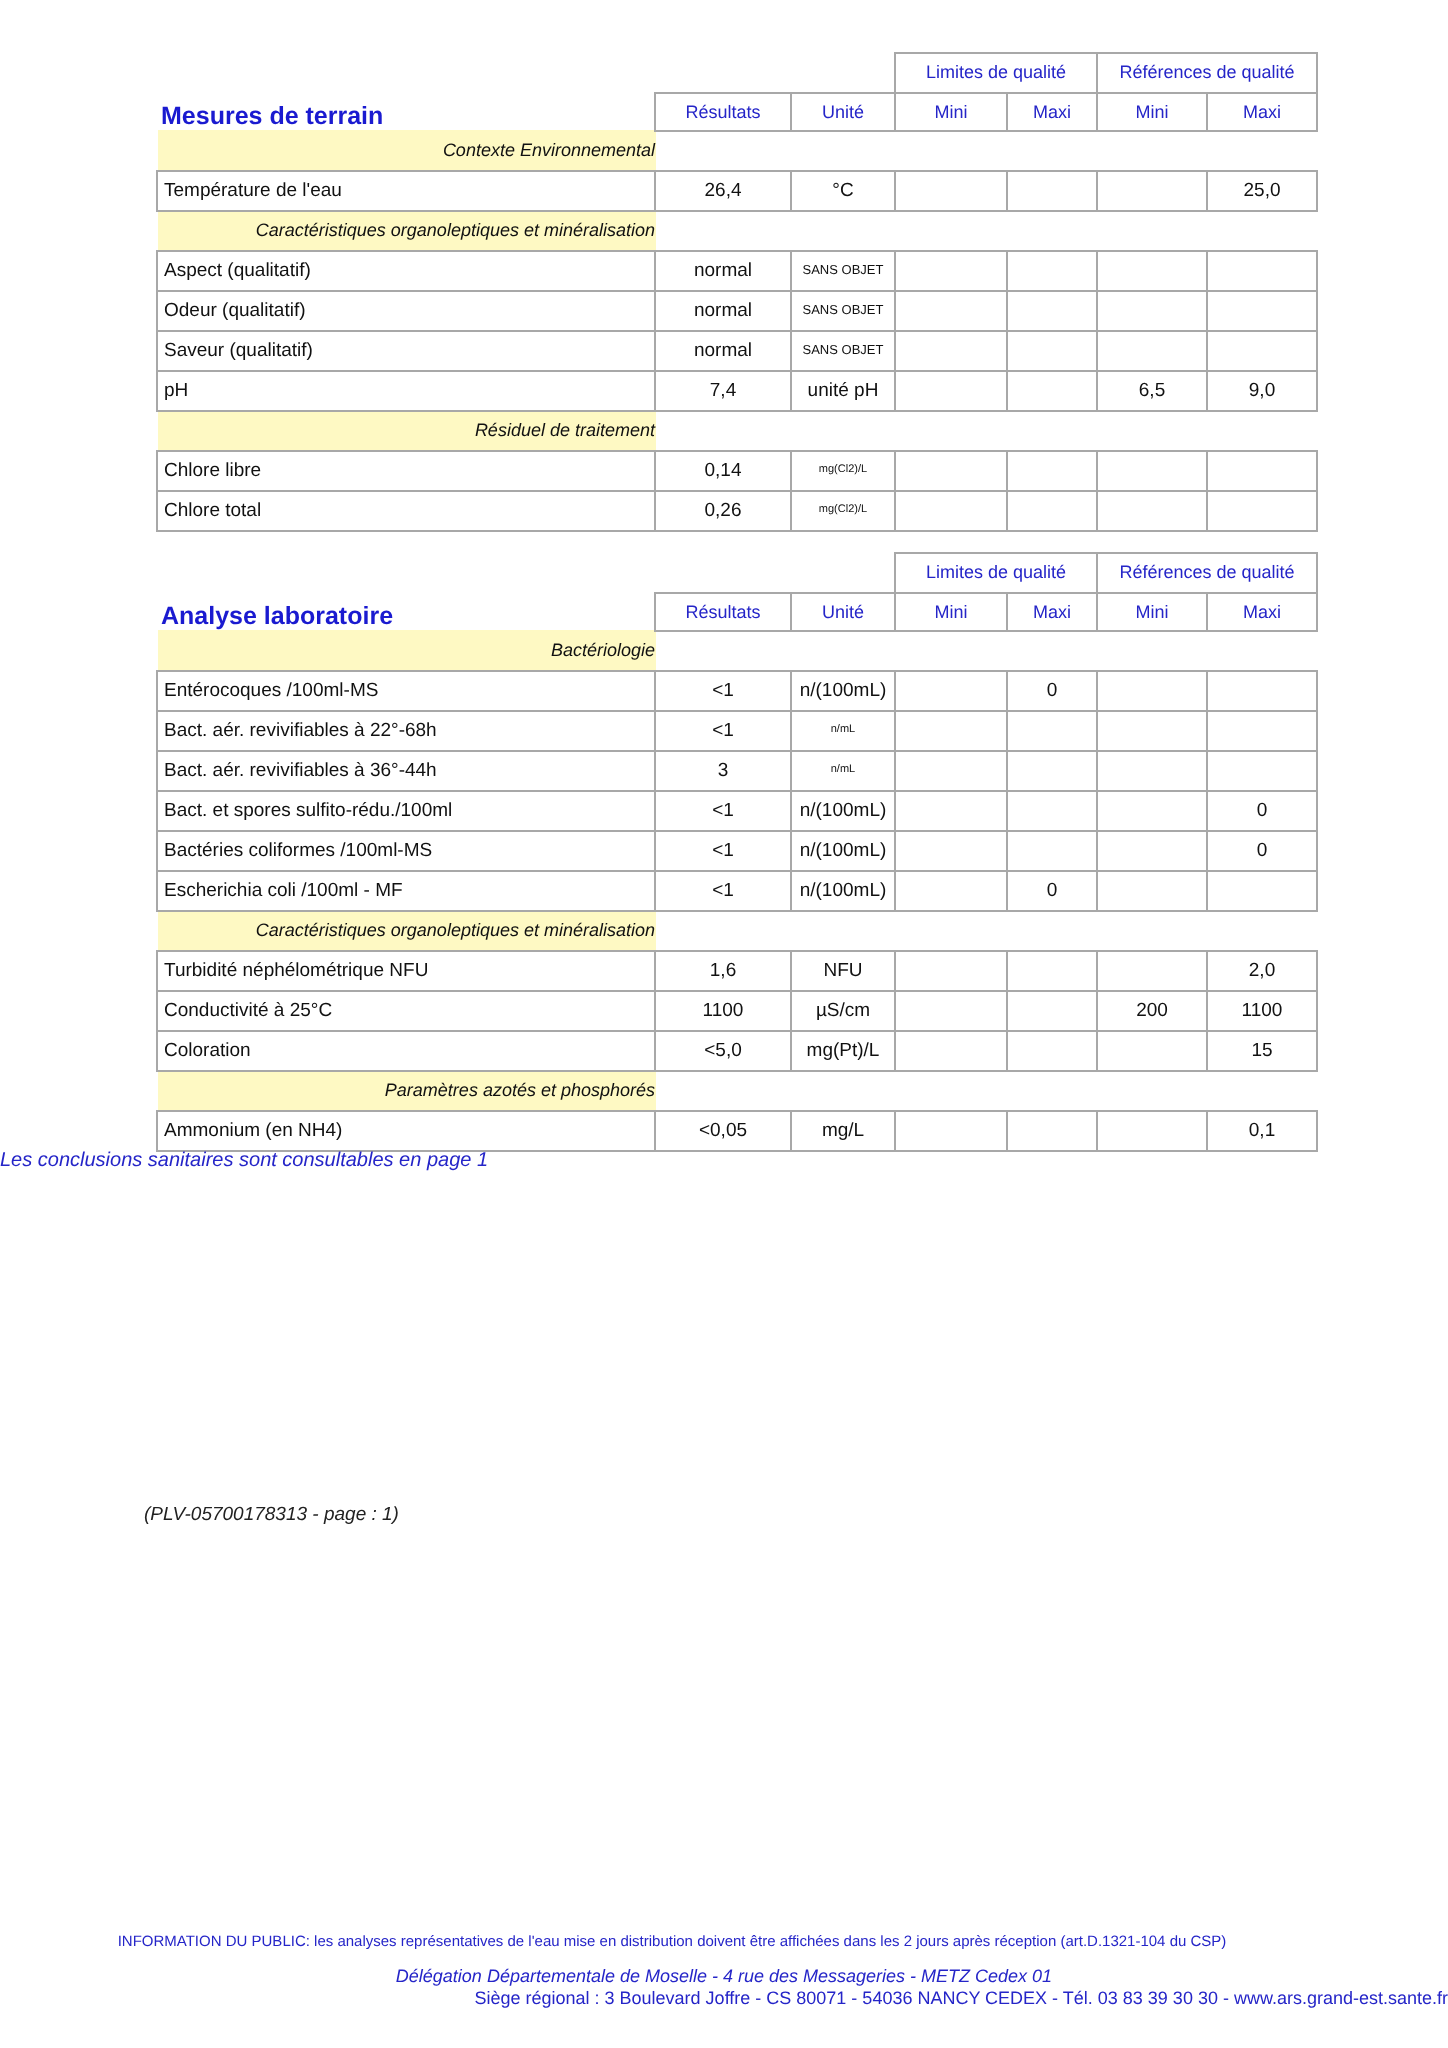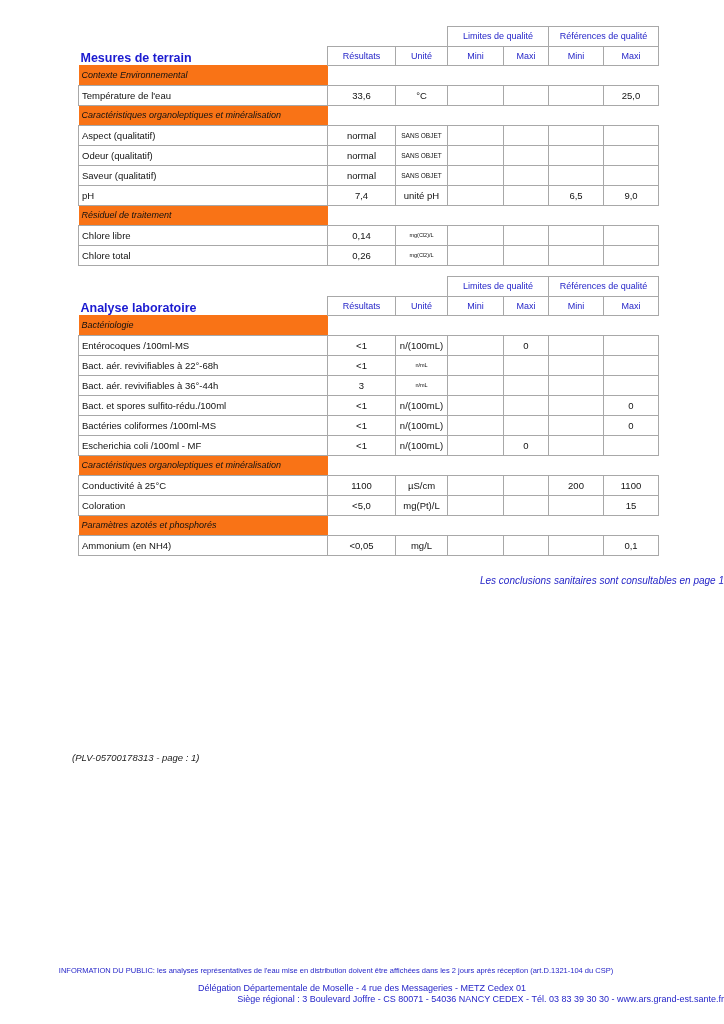--- a/index.html
+++ b/index.html
@@ -4,31 +4,31 @@
 <style>
   html, body { margin:0; padding:0; background:#ffffff; }
   body { width:724px; height:1024px; position:relative; font-family:"Liberation Sans", sans-serif; color:#111; overflow:hidden; }
   .tbl { position:absolute; left:78px; border-collapse:collapse; table-layout:fixed; }
   .tbl td { border:1px solid #a8a8a8; padding:0; height:19px; font-size:9.5px; vertical-align:middle; overflow:hidden; white-space:nowrap; }
   .tbl td.blank { border:none; }
   .tbl td.lbl { padding-left:3px; text-align:left;margin-left:16px; }
   .tbl td.c { text-align:center; }
   .tbl td.hdr { color:#2525c8; text-align:center; font-size:9px; height:18px; }
   .tbl td.title { border:none; color:#1a1ad0; font-weight:bold; font-size:12.5px; padding-left:2px; vertical-align:bottom; }
-  .tbl tr.cat td.catlbl { background:#f97316; font-style:italic; font-size:9px; padding-left:3px; border:none; height:16px; }
+  .tbl tr.cat td.catlbl { background:#fef9c3; font-style:italic; font-size:9px; padding-left:3px; border:none; height:16px;text-align:right; }
   .tbl tr.cat td.catrest { border-left:none; border-right:none; border-top:1px solid #a8a8a8; border-bottom:1px solid #a8a8a8; }
   .tbl tr.row td { height:19px; }
   .tbl td.small { font-size:6.5px; }
   .tbl td.tiny { font-size:5.5px; }
   #t1 { top:26px; }
   #t2 { top:276px; }
-  .note { position:absolute; left:0; width:724px; text-align:right; top:575px; color:#2525c8; font-style:italic; font-size:10px; }
+  .note { position:absolute; left:0; width:724px; text-align:left; top:575px; color:#2525c8; font-style:italic; font-size:10px; }
   .ref { position:absolute; left:72px; top:752px; font-style:italic; font-size:9.5px; color:#222; }
   .foot1 { position:absolute; left:0; width:672px; text-align:center; top:966px; color:#2525c8; font-size:7.5px; }
-  .foot2 { position:absolute; left:0; width:724px; text-align:center; top:983px; color:#2525c8; font-size:9px; }
+  .foot2 { position:absolute; left:0; width:724px; text-align:center; top:983px; color:#2525c8; font-size:9px;font-style:italic; }
   .foot3 { position:absolute; left:0; width:724px; text-align:right; top:994px; color:#2525c8; font-size:9px; }
 </style>
 </head>
 <body>
 
 <table class="tbl" id="t1">
   <colgroup>
       <col style="width:249px">
       <col style="width:68px">
       <col style="width:52px">
@@ -51,21 +51,21 @@
     <td class="hdr">Maxi</td>
     <td class="hdr">Mini</td>
     <td class="hdr">Maxi</td>
   </tr>
   <tr class="cat">
     <td class="catlbl">Contexte Environnemental</td>
     <td class="catrest" colspan="6"></td>
   </tr>
   <tr class="row">
     <td class="lbl">Température de l'eau</td>
-    <td class="c">33,6</td>
+    <td class="c">26,4</td>
     <td class="c">°C</td>
     <td class="c"></td>
     <td class="c"></td>
     <td class="c"></td>
     <td class="c">25,0</td>
   </tr>
   <tr class="cat">
     <td class="catlbl">Caractéristiques organoleptiques et minéralisation</td>
     <td class="catrest" colspan="6"></td>
   </tr>
@@ -211,20 +211,29 @@
     <td class="c"></td>
     <td class="c">0</td>
     <td class="c"></td>
     <td class="c"></td>
   </tr>
   <tr class="cat">
     <td class="catlbl">Caractéristiques organoleptiques et minéralisation</td>
     <td class="catrest" colspan="6"></td>
   </tr>
   <tr class="row">
+    <td class="lbl">Turbidité néphélométrique NFU</td>
+    <td class="c">1,6</td>
+    <td class="c">NFU</td>
+    <td class="c"></td>
+    <td class="c"></td>
+    <td class="c"></td>
+    <td class="c">2,0</td>
+  </tr>
+  <tr class="row">
     <td class="lbl">Conductivité à 25°C</td>
     <td class="c">1100</td>
     <td class="c">µS/cm</td>
     <td class="c"></td>
     <td class="c"></td>
     <td class="c">200</td>
     <td class="c">1100</td>
   </tr>
   <tr class="row">
     <td class="lbl">Coloration</td>

